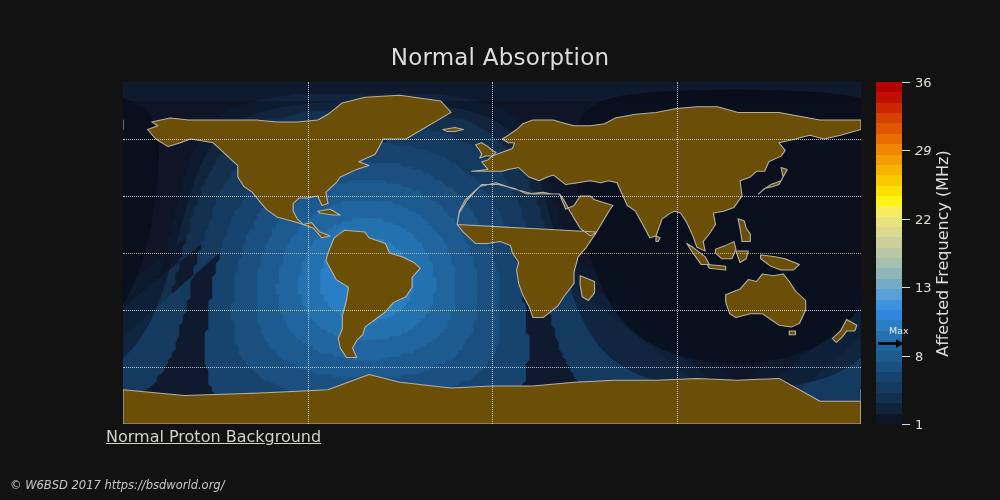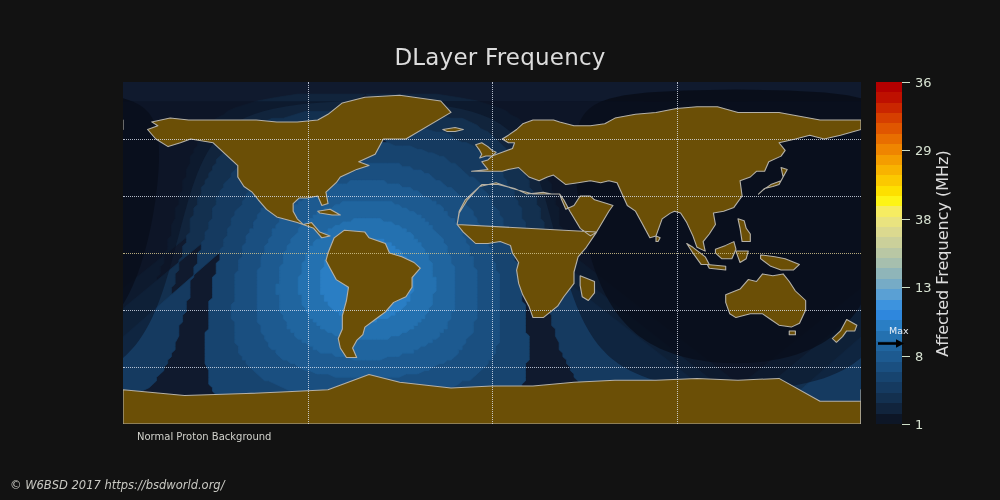--- a/index.html
+++ b/index.html
@@ -143,26 +143,27 @@
     position: absolute;
     left: 2px;
     top: 13px;
     width: 26px;
     height: 9px;
   }
 
   
   .note-left {
     position: absolute;
-    left: 137px;
+    left: 106px;
     top: 429px;
-    font-size: 10px;
+    font-size: 16px;
     color: #d2d2cc;
     line-height: 15px;
     font-family: "DejaVu Sans", sans-serif;
+    text-decoration: underline;
   }
   .note-right {
     position: absolute;
     right: 139px;
     top: 433px;
     font-size: 11.5px;
     color: #d2d2cc;
     font-family: "DejaVu Sans", sans-serif;
   }
   .credit {
@@ -173,21 +174,21 @@
     font-style: italic;
     color: #c9c9c3;
     font-family: "DejaVu Sans", sans-serif;
   }
 </style>
 </head>
 <body>
 
 <div id="root">
 
-  <div class="title">DLayer Frequency</div>
+  <div class="title">Normal Absorption</div>
 
   <div class="map-wrap">
     <svg class="map-svg" id="map-svg" width="738" height="342" viewBox="0 0 360 180" preserveAspectRatio="none">
       <defs>
         <clipPath id="mapclip">
             <rect x="0" y="0" width="360" height="180"></rect>
           </clipPath>
       </defs>
       <g clip-path="url(#mapclip)">
         <rect id="ocean-rect" x="0" y="0" width="360" height="180" fill="#101a2e"></rect>
@@ -368,23 +369,23 @@
       <div class="cbar-band" style="background: rgb(23, 68, 111); height: 10.364px;"></div>
       <div class="cbar-band" style="background: rgb(21, 58, 96); height: 10.364px;"></div>
       <div class="cbar-band" style="background: rgb(19, 48, 79); height: 10.364px;"></div>
       <div class="cbar-band" style="background: rgb(17, 36, 60); height: 10.364px;"></div>
       <div class="cbar-band" style="background: rgb(13, 22, 38); height: 10.364px;"></div>
     </div>
   <div class="cbar-ticks" id="cbar-ticks">
       <div class="cbar-tick" style="top: 0px;"></div>
       <div class="cbar-tick-label" style="top: 0px;">36</div>
       <div class="cbar-tick" style="top: 68.4px;"></div>
-      <div class="cbar-tick-label" style="top: 68.4px;">29</div>
+      <div class="cbar-tick-label" style="top: 68.4px; font-style: italic;">29</div>
       <div class="cbar-tick" style="top: 136.8px;"></div>
-      <div class="cbar-tick-label" style="top: 136.8px;">38</div>
+      <div class="cbar-tick-label" style="top: 136.8px;">22</div>
       <div class="cbar-tick" style="top: 205.2px;"></div>
       <div class="cbar-tick-label" style="top: 205.2px;">13</div>
       <div class="cbar-tick" style="top: 273.6px;"></div>
       <div class="cbar-tick-label" style="top: 273.6px;">8</div>
       <div class="cbar-tick" style="top: 342px;"></div>
       <div class="cbar-tick-label" style="top: 342px;">1</div>
     </div>
   <div class="cbar-max" id="cbar-max" style="top: 325.9px;">
     <div class="cbar-max-text">Max</div>
     <svg class="cbar-max-arrow" viewBox="0 0 26 9">

